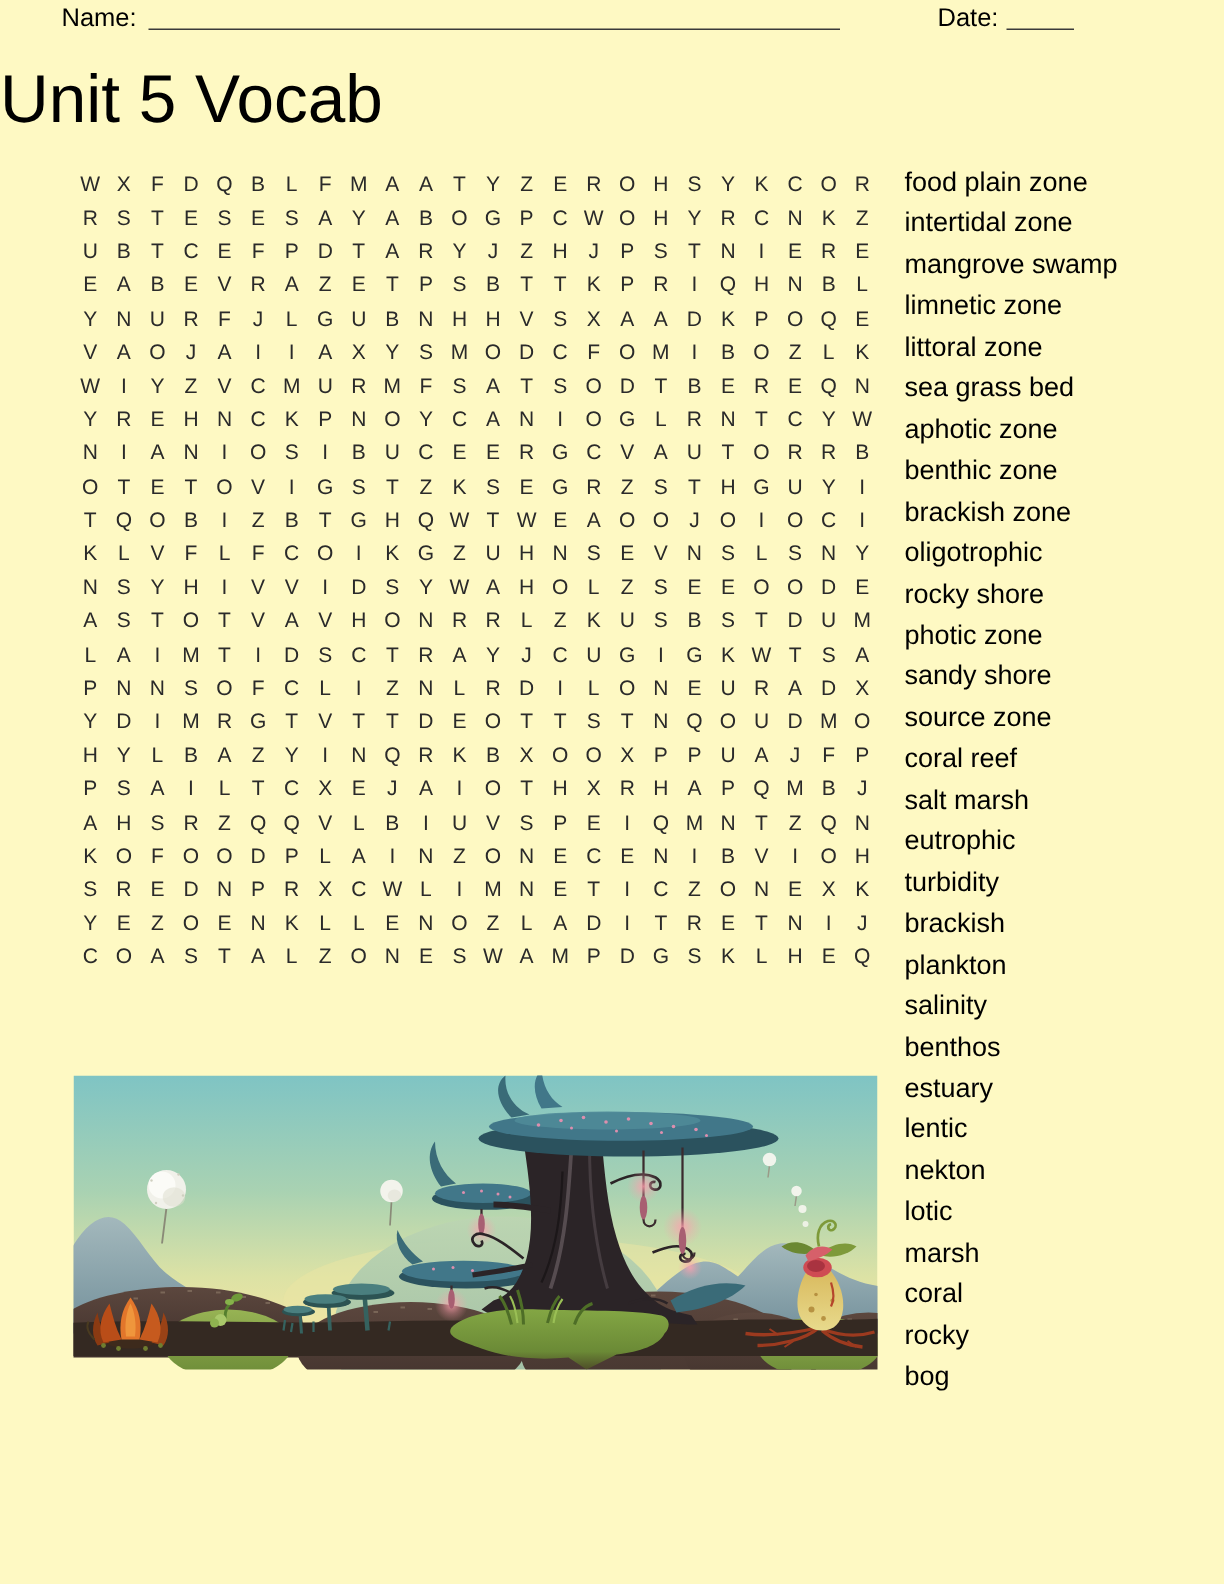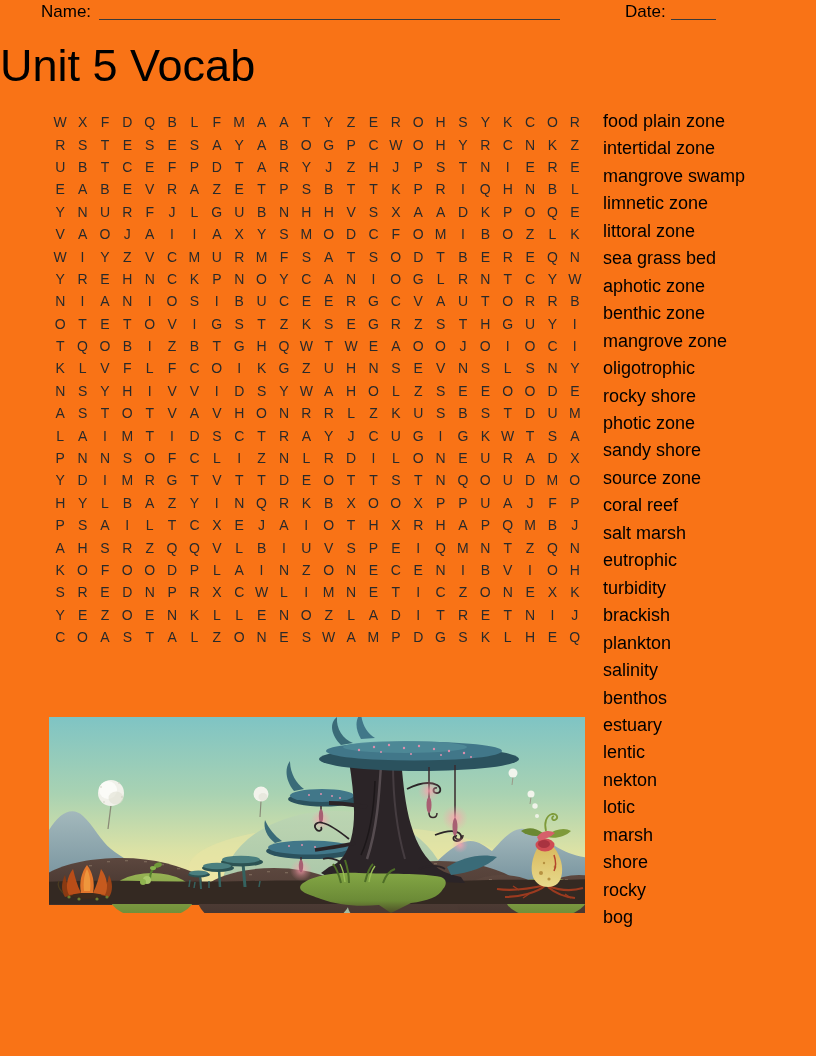--- a/index.html
+++ b/index.html
@@ -1,17 +1,17 @@
 <!DOCTYPE html>
 <html><head>
 <meta charset="utf-8">
 <style>
   html,body{margin:0;padding:0;background:#ffffff;}
   .page{
-    position:relative;width:816px;height:1056px;background:#f97316;margin:0 auto;
+    position:relative;width:816px;height:1056px;background:#fef9c3;margin:0 auto;
     font-family:"Liberation Sans",sans-serif;color:#000;overflow:hidden;
   }
   .hdr-label{position:absolute;top:2px;font-size:17px;color:#000;}
   .blank-line{position:absolute;top:4px;height:15px;border-bottom:1.6px solid #3a3a3a;}
   .title{
     position:absolute;top:40px;left:0;width:816px;text-align:left;
     font-size:45px;font-weight:400;letter-spacing:0px;color:#000;
   }
   .grid{
     position:absolute;left:49px;top:111px;
@@ -620,40 +620,40 @@
 
   <ul class="words">
       <li>food plain zone</li>
       <li>intertidal zone</li>
       <li>mangrove swamp</li>
       <li>limnetic zone</li>
       <li>littoral zone</li>
       <li>sea grass bed</li>
       <li>aphotic zone</li>
       <li>benthic zone</li>
-      <li>mangrove zone</li>
+      <li>brackish zone</li>
       <li>oligotrophic</li>
       <li>rocky shore</li>
       <li>photic zone</li>
       <li>sandy shore</li>
       <li>source zone</li>
       <li>coral reef</li>
       <li>salt marsh</li>
       <li>eutrophic</li>
       <li>turbidity</li>
       <li>brackish</li>
       <li>plankton</li>
       <li>salinity</li>
       <li>benthos</li>
       <li>estuary</li>
       <li>lentic</li>
       <li>nekton</li>
       <li>lotic</li>
       <li>marsh</li>
-      <li>shore</li>
+      <li>coral</li>
       <li>rocky</li>
       <li>bog</li>
     </ul>
 
   <svg class="scene" width="536" height="196" viewBox="0 0 536 196">
     <defs>
       <linearGradient id="sky" x1="0" y1="0" x2="0" y2="1">
         <stop offset="0" stop-color="#7fc4c4"></stop>
         <stop offset="0.45" stop-color="#a9d2b2"></stop>
         <stop offset="0.78" stop-color="#dce2a5"></stop>

